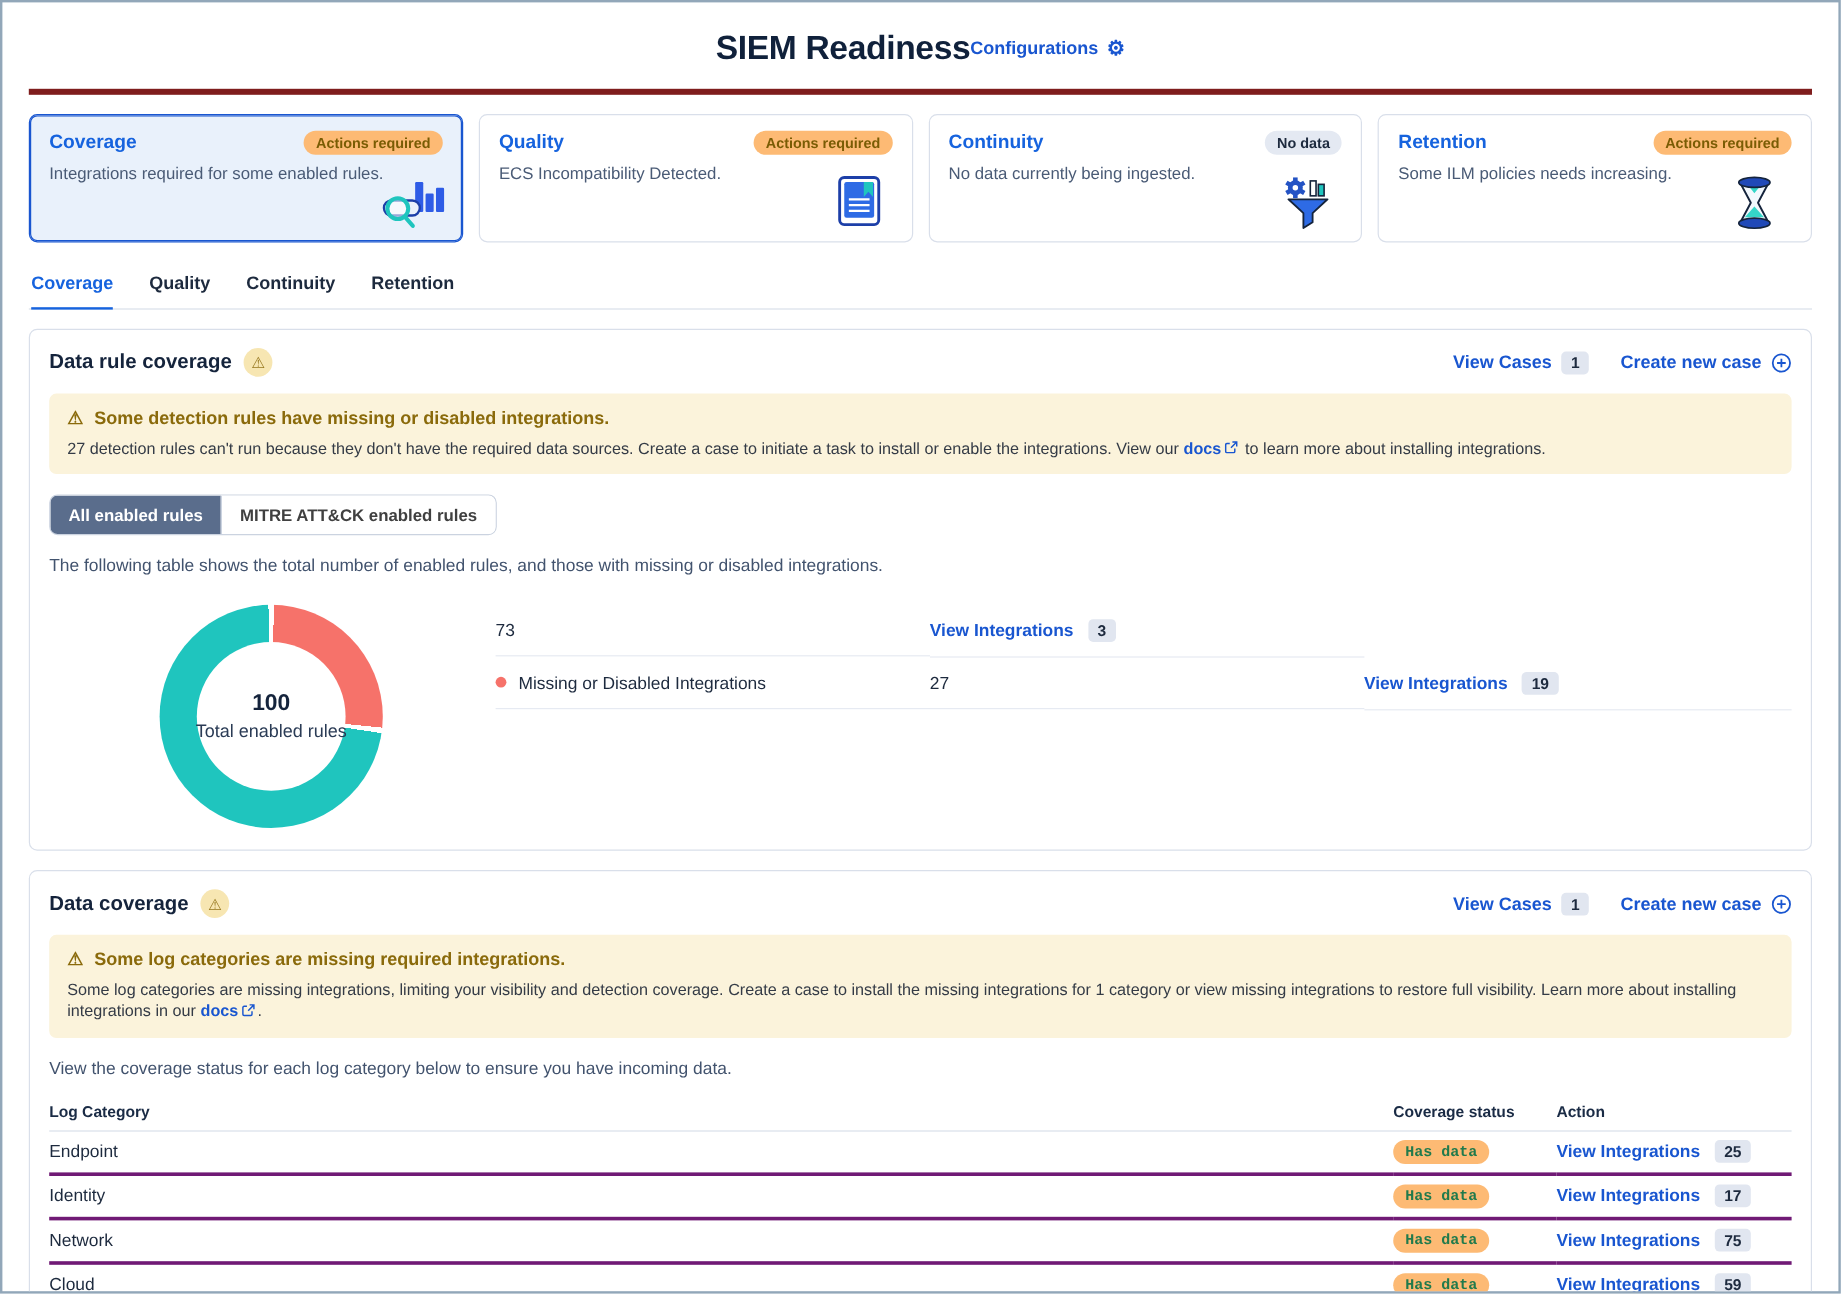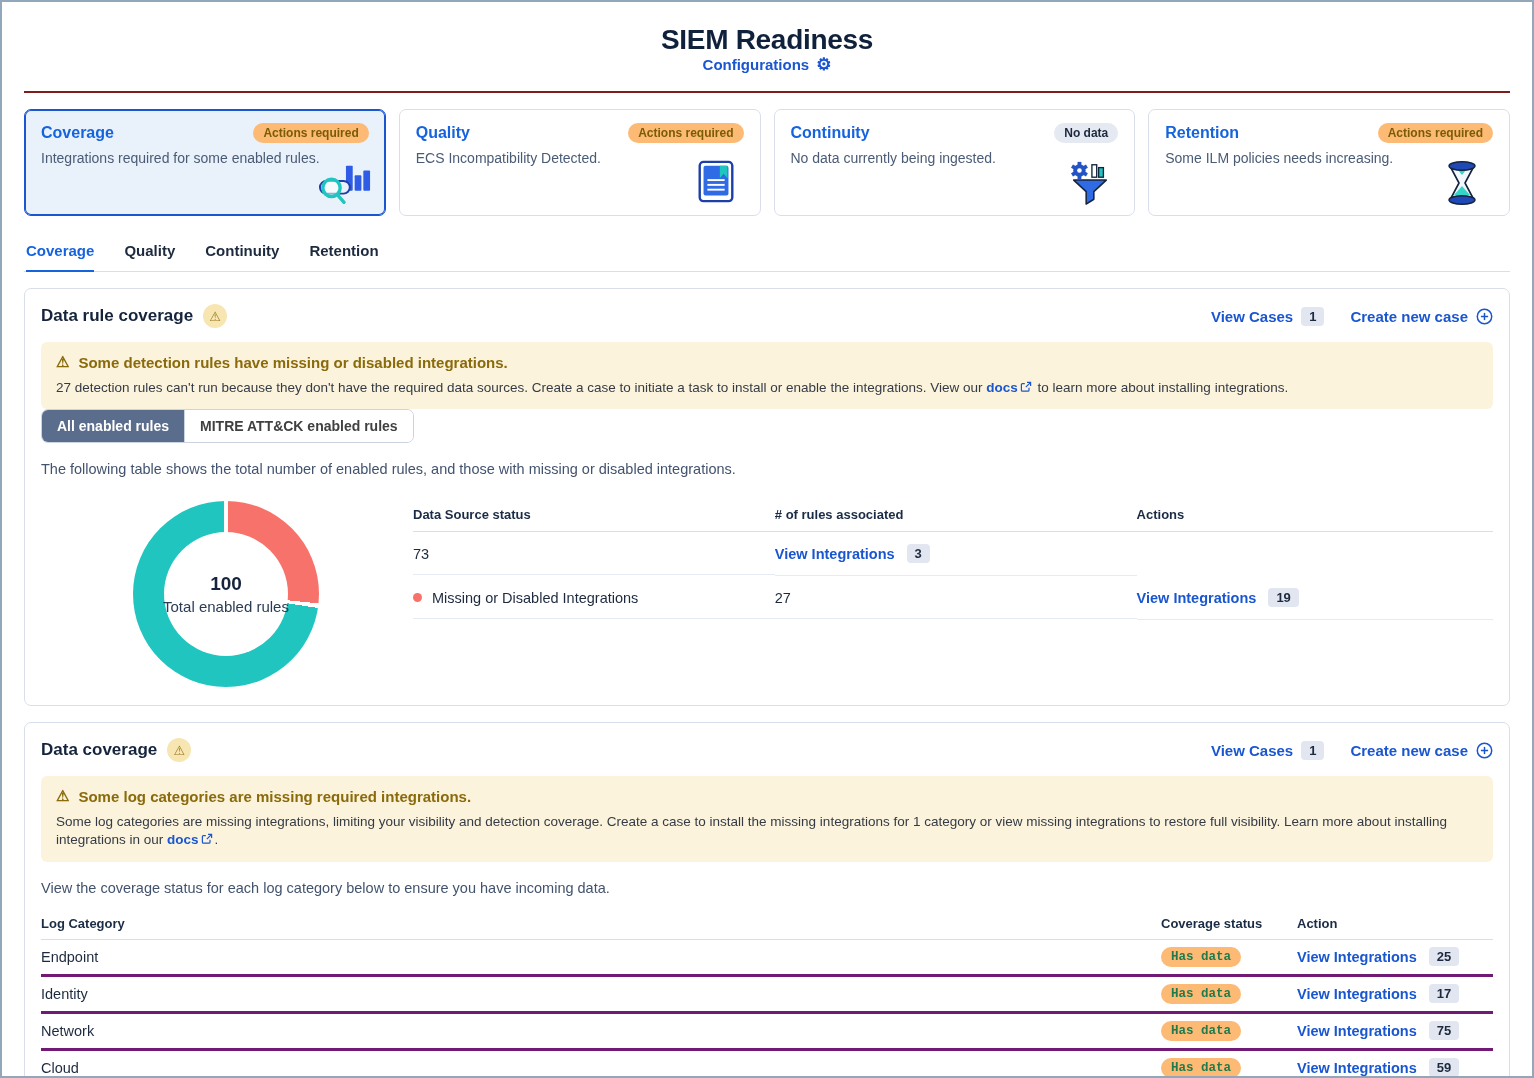--- a/index.html
+++ b/index.html
@@ -8,24 +8,23 @@
     font-family: "Liberation Sans", sans-serif;
     background: #fff;
     color: #16233A;
     border: 2px solid #92A7B9;
     overflow: hidden;
   }
   .page { padding: 0 22px; }
 
   
   .app-header {
-    display: flex; align-items: center; justify-content: space-between;
+    display: flex; align-items: center; justify-content: center;
     padding: 22px 0 18px 0;
-    border-bottom: 2px solid #7f1d1d;
-    flex-direction: column;
+    border-bottom: 5px solid #7f1d1d;
   }
   .app-header h1 { font-size: 28px; font-weight: 700; color: #10213B; letter-spacing: -0.3px; }
   .config-link {
     display: flex; align-items: center; gap: 7px;
     color: #1956D0; font-size: 15px; font-weight: 600; cursor: pointer;
   }
   .gear-glyph { font-size: 17px; line-height: 1; }
 
   
   .cards { display: grid; grid-template-columns: repeat(4, 1fr); gap: 13px; margin-top: 16px; }
@@ -67,21 +66,21 @@
   }
 
   
   .callout { background: #FBF3DB; border-radius: 6px; padding: 11px 15px 12px 15px; margin-top: 14px; }
   .callout-title { display: flex; align-items: center; gap: 9px; color: #8A6A0B; font-size: 15px; font-weight: 700; }
   .callout-body { margin-top: 8px; font-size: 13.5px; color: #343B46; line-height: 1.35; }
   .callout-body a { color: #1956D0; font-weight: 600; text-decoration: none; cursor: pointer; }
   .ext-icon { display: inline-block; vertical-align: -1px; margin: 0 2px; }
 
   
-  .toggle-group { display: inline-flex; border: 1px solid #CBD3E0; border-radius: 7px; overflow: hidden; }
+  .toggle-group { display: inline-flex; border: 1px solid #CBD3E0; border-radius: 7px; overflow: hidden; margin-top: 17px; }
   .toggle-btn { font-size: 14px; font-weight: 600; padding: 8px 15px; background: #fff; color: #404040; cursor: pointer; border: none; }
   .toggle-btn.selected { background: #5A6D8C; color: #fff; font-weight: 700; }
   .toggle-btn + .toggle-btn { border-left: 1px solid #CBD3E0; }
 
   .section-desc { margin-top: 18px; font-size: 14.5px; color: #42536E; }
 
   
   .rule-content { display: flex; margin-top: 10px; }
   .donut-wrap { width: 372px; display: flex; align-items: flex-start; }
   .donut { position: relative; width: 186px; height: 186px; border-radius: 50%; margin: 14px 0 0 92px; }
@@ -259,25 +258,20 @@
       <div class="donut-wrap">
         <div class="donut" id="donut" style="background: conic-gradient(rgb(255, 255, 255) 0%, rgb(255, 255, 255) 0.4%, rgb(246, 114, 106) 0.4%, rgb(246, 114, 106) 26.6%, rgb(255, 255, 255) 26.6%, rgb(255, 255, 255) 27%, rgb(255, 255, 255) 27%, rgb(255, 255, 255) 27.4%, rgb(31, 197, 190) 27.4%, rgb(31, 197, 190) 99.6%, rgb(255, 255, 255) 99.6%, rgb(255, 255, 255) 100%);">
           <div class="donut-center">
             <span class="donut-value">100</span>
             <span class="donut-label">Total enabled rules</span>
           </div>
         </div>
       </div>
 
       <div class="rules-table">
-        <div class="rt-row rt-head">
-          <span>Data Source status</span>
-          <span># of rules associated</span>
-          <span>Actions</span>
-        </div>
         <div class="rt-row">
           <div class="rt-data">73</div>
           <div class="rt-data action-cell">
             <span class="action-link">View Integrations</span>
             <span class="count-badge">3</span>
           </div>
         </div>
         <div class="rt-row">
           <div class="rt-data"><span class="dot dot-red"></span><span>Missing or Disabled Integrations</span></div>
           <div class="rt-data">27</div>

